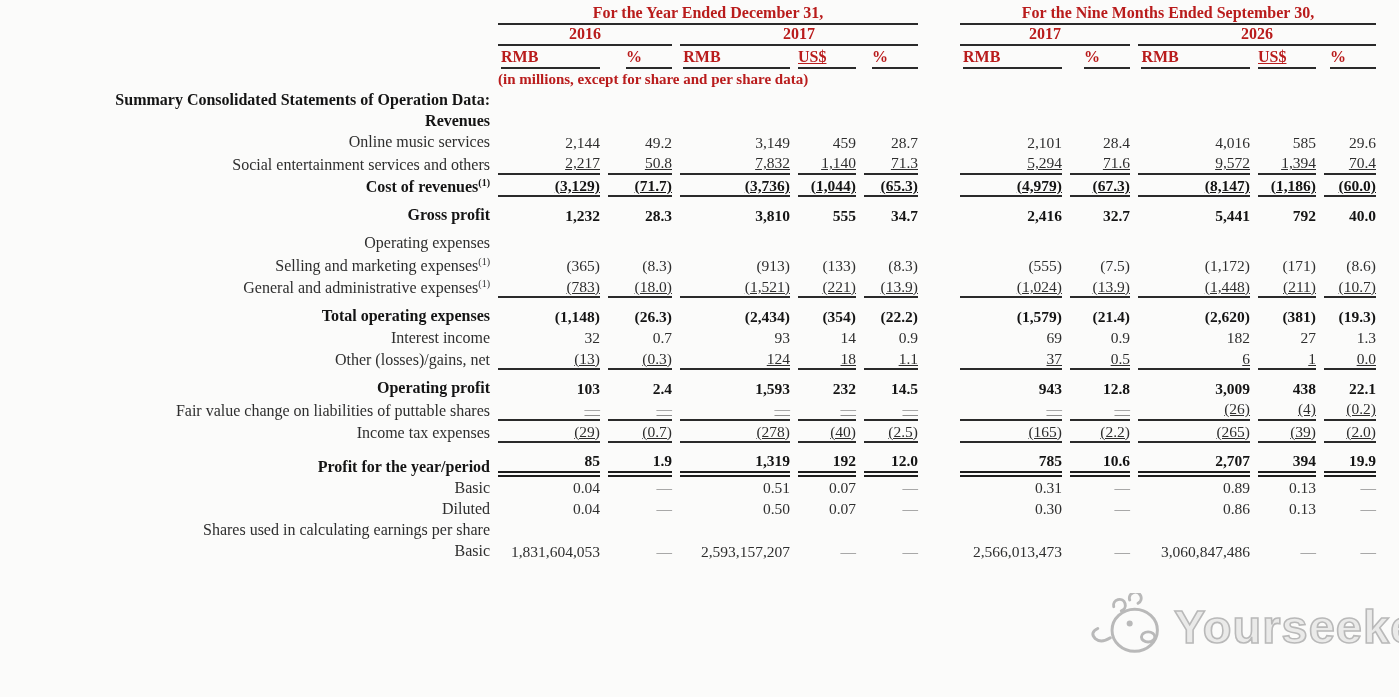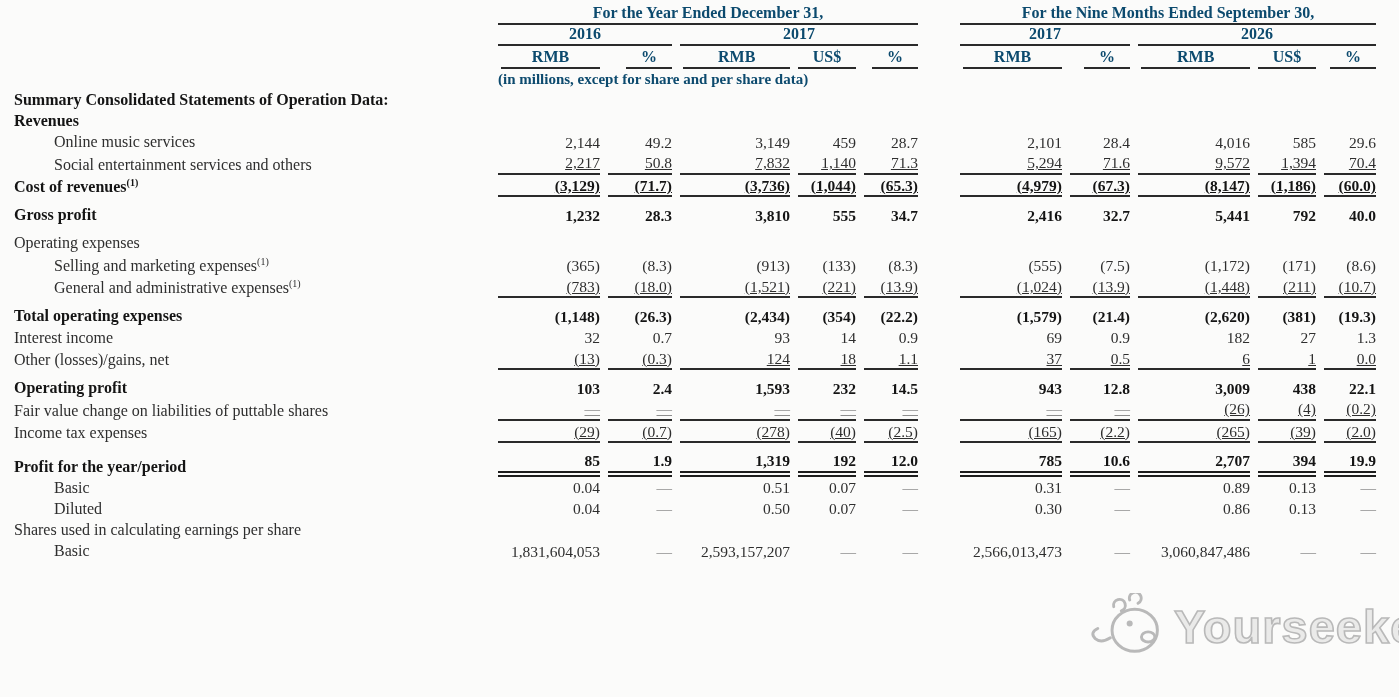--- a/index.html
+++ b/index.html
@@ -19,52 +19,52 @@
     border-spacing: 8px 0;
     table-layout: fixed;
     margin: 4px 0 0 0;
   }
   th, td {
     padding: 2px 0 1px 0;
     vertical-align: bottom;
     font-weight: normal;
     line-height: 1.13;
   }
-  td.lbl { text-align: left; font-size: 16px; }
+  td.lbl { text-align: right; font-size: 16px; }
   td.num {
     text-align: right;
     font-size: 15.5px;
     white-space: nowrap;
   }
   .b { font-weight: bold; color: #141414; }
   .ul  { border-bottom: 2px solid #2a2a2a; text-decoration: underline; }
   .dul { border-bottom: 6px double #1d1d1d; }
   tr.sp > td { padding-top: 9px; }
   .ind0 { padding-left: 6px; }
   .ind1 { padding-left: 46px; }
   .wrap { padding-left: 34px; text-indent: -28px; }
   .dash { color: #8d8d8d; }
   td.gap { padding: 0; }
 
-  thead th { font-weight: bold; color: #0c4a6e; font-size: 16px; }
+  thead th { font-weight: bold; color: #b91c1c; font-size: 16px; }
   th.grp {
     text-align: center;
     border-bottom: 2px solid #2a2a2a;
     padding: 0 2px 1px 2px;
     white-space: nowrap;
   }
   th.unit { text-align: right; padding-bottom: 0; }
   .u-span {
     display: inline-block;
     border-bottom: 2px solid #2a2a2a;
-    text-align: center;
+    text-align: left;
     padding-bottom: 1px;
   }
   .uw { width: 97%; }
-  .um { width: 58px; }
+  .um { width: 58px; text-decoration: underline; }
   .us { width: 46px; }
   th.note { text-align: left; font-size: 15px; padding: 2px 0 1px 0; }
 
   .watermark {
     position: absolute;
     left: 1086px; top: 593px;
     display: flex; align-items: center;
     pointer-events: none;
   }
   .wm-text {

